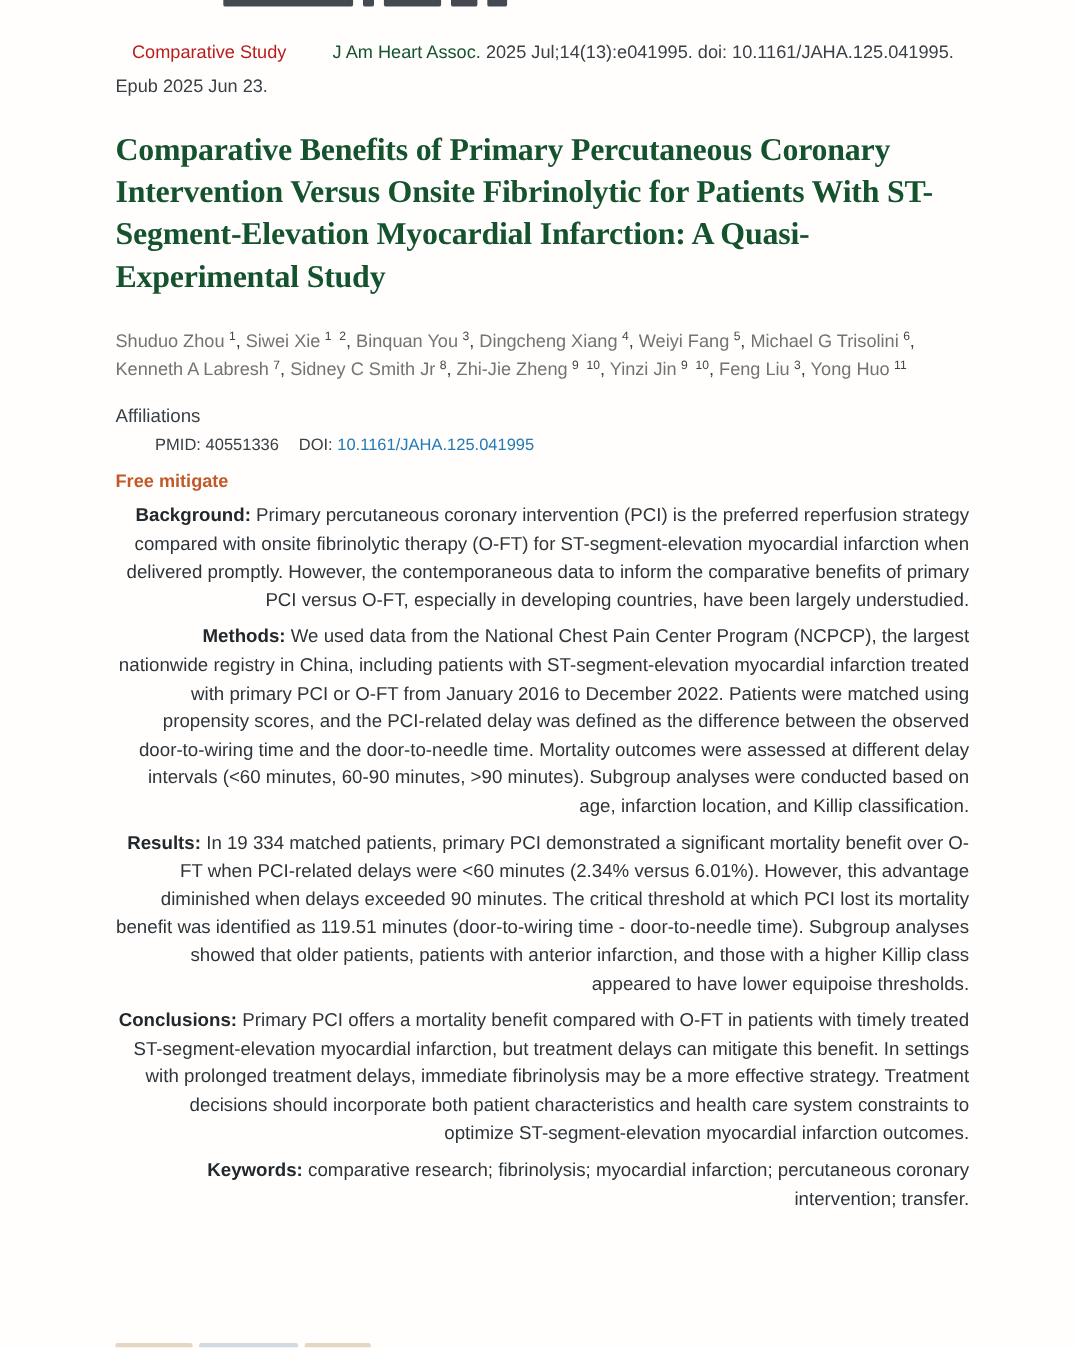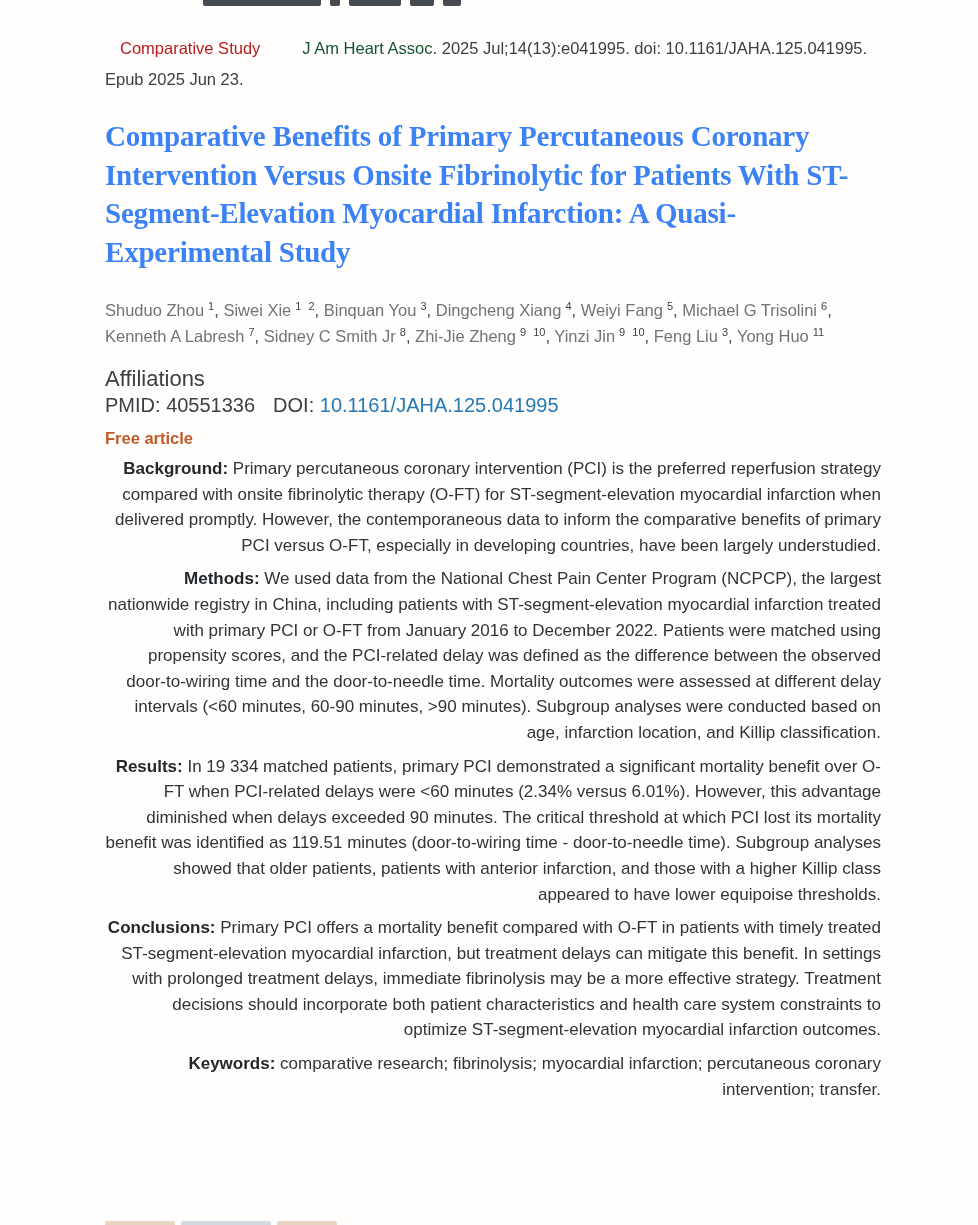--- a/index.html
+++ b/index.html
@@ -30,37 +30,37 @@
     margin:33px 0 0 0;font-size:16.5px;line-height:31px;color:#3a4046;
   }
   .pub-type{color:#b91c1c;margin-left:15px;margin-right:42px;}
   a{text-decoration:none;cursor:pointer;}
   .journal-link{color:#14532d;}
   .cite-text,.epub{color:#3a4046;}
 
   
   h1.article-title{
     font-family:"Liberation Serif","DejaVu Serif",serif;
-    font-weight:700;color:#3b82f6;
+    font-weight:700;color:#14532d;
     font-size:29px;line-height:38.5px;letter-spacing:-0.2px;
     margin:22px 0 0 0;max-width:776px;
   }
 
   
   .authors{margin:26px 0 0 0;font-size:16.5px;line-height:26px;}
   .author-link{color:#737373;}
   .author-sup{
     font-size:11px;color:#3f4449;vertical-align:super;line-height:0;
     margin-left:4px;word-spacing:4px;
   }
   .authors .comma{color:#3a4046;}
 
   
-  .affiliations{margin-top:17px;font-size:22px;line-height:26px;color:#3a4046;}
-  .ids-line{font-size:20px;line-height:26px;color:#3a4046;}
+  .affiliations{margin-top:17px;font-size:17px;line-height:26px;color:#3a4046;}
+  .ids-line{font-size:15px;line-height:26px;color:#3a4046;margin-left:36px;}
   .doi-label{margin-left:18px;}
   .doi-link{color:#2579b5;}
   .free-article{margin-top:11px;font-size:16.5px;font-weight:700;color:#c05a28;}
 
   
   h2.abstract-heading{
     font-family:"Liberation Serif","DejaVu Serif",serif;
     font-weight:700;color:#1d2733;font-size:25px;line-height:30px;
     margin:40px 0 0 0;
   }
@@ -96,21 +96,21 @@
   <p class="citation-bar"><span class="pub-type">Comparative Study</span><a class="journal-link">J Am Heart Assoc.</a><span class="cite-text"> <span>2025 Jul;14(13):e041995. doi: 10.1161/JAHA.125.041995.</span> <span class="epub">Epub 2025 Jun 23.</span></span></p>
 
   <h1 class="article-title">Comparative Benefits of Primary Percutaneous Coronary Intervention Versus Onsite Fibrinolytic for Patients With ST-Segment-Elevation Myocardial Infarction: A Quasi-Experimental Study</h1>
 
   <p class="authors"><a class="author-link">Shuduo Zhou</a><sup class="author-sup">1</sup><span class="comma">, </span><a class="author-link">Siwei Xie</a><sup class="author-sup">1 2</sup><span class="comma">, </span><a class="author-link">Binquan You</a><sup class="author-sup">3</sup><span class="comma">, </span><a class="author-link">Dingcheng Xiang</a><sup class="author-sup">4</sup><span class="comma">, </span><a class="author-link">Weiyi Fang</a><sup class="author-sup">5</sup><span class="comma">, </span><a class="author-link">Michael G Trisolini</a><sup class="author-sup">6</sup><span class="comma">, </span><a class="author-link">Kenneth A Labresh</a><sup class="author-sup">7</sup><span class="comma">, </span><a class="author-link">Sidney C Smith Jr</a><sup class="author-sup">8</sup><span class="comma">, </span><a class="author-link">Zhi-Jie Zheng</a><sup class="author-sup">9 10</sup><span class="comma">, </span><a class="author-link">Yinzi Jin</a><sup class="author-sup">9 10</sup><span class="comma">, </span><a class="author-link">Feng Liu</a><sup class="author-sup">3</sup><span class="comma">, </span><a class="author-link">Yong Huo</a><sup class="author-sup">11</sup></p>
 
   <div class="affiliations">Affiliations</div>
 
   <div class="ids-line"><span>PMID:</span> <span>40551336</span><span class="doi-label">DOI:</span> <a class="doi-link">10.1161/JAHA.125.041995</a></div>
 
-  <div class="free-article">Free article</div>
+  <div class="free-article">Free mitigate</div>
 
 
   <div id="abstract-sections">
       <p class="abs-para"><b>Background:</b> <span>Primary percutaneous coronary intervention (PCI) is the preferred reperfusion strategy compared with onsite fibrinolytic therapy (O-FT) for ST-segment-elevation myocardial infarction when delivered promptly. However, the contemporaneous data to inform the comparative benefits of primary PCI versus O-FT, especially in developing countries, have been largely understudied.</span></p>
       <p class="abs-para"><b>Methods:</b> <span>We used data from the National Chest Pain Center Program (NCPCP), the largest nationwide registry in China, including patients with ST-segment-elevation myocardial infarction treated with primary PCI or O-FT from January 2016 to December 2022. Patients were matched using propensity scores, and the PCI-related delay was defined as the difference between the observed door-to-wiring time and the door-to-needle time. Mortality outcomes were assessed at different delay intervals (&lt;60 minutes, 60-90 minutes, &gt;90 minutes). Subgroup analyses were conducted based on age, infarction location, and Killip classification.</span></p>
       <p class="abs-para"><b>Results:</b> <span>In 19 334 matched patients, primary PCI demonstrated a significant mortality benefit over O-FT when PCI-related delays were &lt;60 minutes (2.34% versus 6.01%). However, this advantage diminished when delays exceeded 90 minutes. The critical threshold at which PCI lost its mortality benefit was identified as 119.51 minutes (door-to-wiring time - door-to-needle time). Subgroup analyses showed that older patients, patients with anterior infarction, and those with a higher Killip class appeared to have lower equipoise thresholds.</span></p>
       <p class="abs-para"><b>Conclusions:</b> <span>Primary PCI offers a mortality benefit compared with O-FT in patients with timely treated ST-segment-elevation myocardial infarction, but treatment delays can mitigate this benefit. In settings with prolonged treatment delays, immediate fibrinolysis may be a more effective strategy. Treatment decisions should incorporate both patient characteristics and health care system constraints to optimize ST-segment-elevation myocardial infarction outcomes.</span></p>
       <p class="abs-para"><b>Keywords:</b> <span>comparative research; fibrinolysis; myocardial infarction; percutaneous coronary intervention; transfer.</span></p>
     </div>
 

